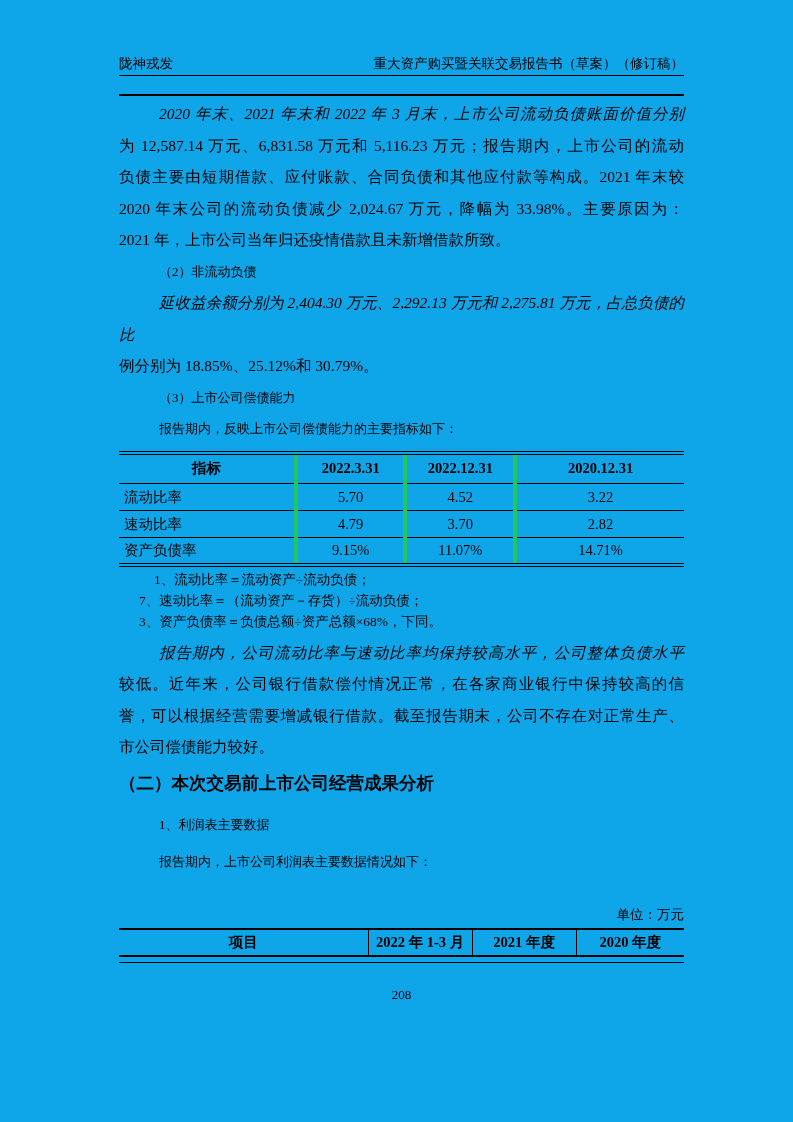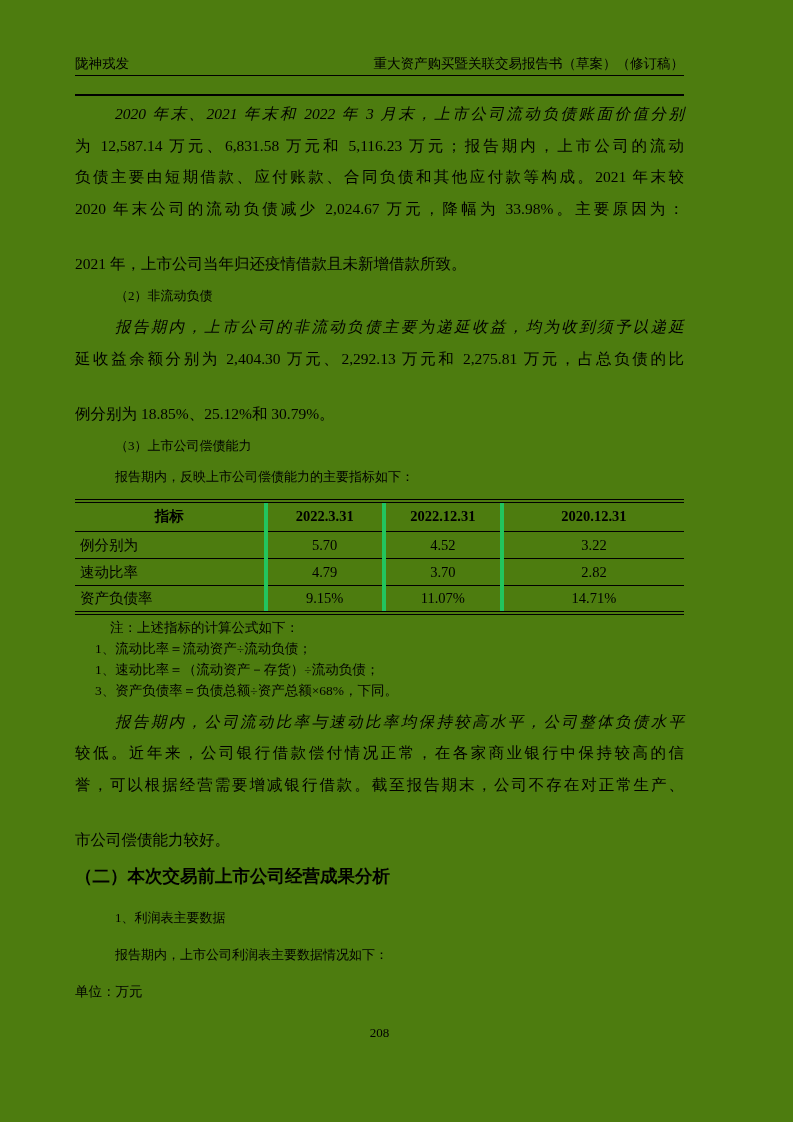--- a/index.html
+++ b/index.html
@@ -1,23 +1,23 @@
 <!DOCTYPE html>
 <html><head>
 <meta charset="utf-8">
 <style>
   * { margin: 0; padding: 0; box-sizing: border-box; }
   html, body { background: #ffffff; }
   .page {
     width: 793px;
     height: 1122px;
-    background: #4d7c0f;
+    background: #0ea5e9;
     color: #000;
     font-family: "Liberation Serif", "DejaVu Serif", serif;
-    padding: 56px 109px 0 75px;
+    padding: 56px 109px 0 119px;
     overflow: hidden;
     position: relative;
   }
   
   .running-header {
     display: flex;
     justify-content: space-between;
     align-items: flex-end;
     font-size: 13.5px;
     line-height: 16px;
@@ -27,21 +27,21 @@
 
   
   .bodyflow { margin-top: 2px; }
   .para { font-size: 15.5px; }
   .para .pline {
     line-height: 31.5px;
     text-align: justify;
     text-align-last: justify;
     white-space: normal;
   }
-  .para .pline:last-child { text-align-last: left; margin-top: 24px; }
+  .para .pline:last-child { text-align-last: left; }
   .para .pline:first-child { text-indent: 40px; font-style: italic; }
   .single-line {
     font-size: 13px;
     line-height: 31.5px;
     text-indent: 40px;
   }
 
   
   .tbl1-wrap { margin-top: 6px; }
   table { width: 100%; border-collapse: collapse; table-layout: fixed; }
@@ -73,24 +73,24 @@
     font-weight: 700;
     font-size: 17.5px;
     line-height: 26px;
     margin-top: 7px;
   }
   .sub-item { margin-top: 13px; }
   .lead-in  { margin-top: 6px; }
 
   
   .unit-label {
-    text-align: left;
+    text-align: right;
     font-size: 13.5px;
     line-height: 18px;
-    margin-top: 12px;
+    margin-top: 28px;
   }
 
   
   .tbl2-wrap { margin-top: 4px; }
   .tbl2 { font-size: 14.5px; border-top: 2.5px solid #000; border-bottom: 2.5px solid #000; }
   .tbl2 th { font-weight: bold; text-align: center; vertical-align: middle; height: 27px; border-right: 1.5px solid #000; }
   .tbl2 th:last-child { border-right: none; }
   .tbl2 .c0 { width: 44.1%; } .tbl2 .c1 { width: 18.4%; }
   .tbl2 .c2 { width: 18.4%; } .tbl2 .c3 { width: 19.1%; }
   .tbl2-after { border-top: 1px solid #000; margin-top: 5px; }
@@ -120,21 +120,20 @@
         <div class="pline">2020 年末、2021 年末和 2022 年 3 月末，上市公司流动负债账面价值分别</div>
         <div class="pline">为 12,587.14 万元、6,831.58 万元和 5,116.23 万元；报告期内，上市公司的流动</div>
         <div class="pline">负债主要由短期借款、应付账款、合同负债和其他应付款等构成。2021 年末较</div>
         <div class="pline">2020 年末公司的流动负债减少 2,024.67 万元，降幅为 33.98%。主要原因为：</div>
         <div class="pline">2021 年，上市公司当年归还疫情借款且未新增借款所致。</div>
       </div>
 
     <div class="single-line">（2）非流动负债</div>
 
     <div class="para">
-        <div class="pline">报告期内，上市公司的非流动负债主要为递延收益，均为收到须予以递延</div>
         <div class="pline">延收益余额分别为 2,404.30 万元、2,292.13 万元和 2,275.81 万元，占总负债的比</div>
         <div class="pline">例分别为 18.85%、25.12%和 30.79%。</div>
       </div>
 
     <div class="single-line">（3）上市公司偿债能力</div>
 
     <div class="single-line">报告期内，反映上市公司偿债能力的主要指标如下：</div>
 
     <div class="tbl1-wrap">
       <table class="tbl1">
@@ -147,21 +146,21 @@
         <thead>
           <tr>
             <th>指标</th>
             <th>2022.3.31</th>
             <th>2022.12.31</th>
             <th>2020.12.31</th>
           </tr>
         </thead>
         <tbody>
             <tr>
-              <td class="col0">例分别为</td>
+              <td class="col0">流动比率</td>
               <td>5.70</td>
               <td>4.52</td>
               <td>3.22</td>
             </tr>
             <tr>
               <td class="col0">速动比率</td>
               <td>4.79</td>
               <td>3.70</td>
               <td>2.82</td>
             </tr>
@@ -169,40 +168,58 @@
               <td class="col0">资产负债率</td>
               <td>9.15%</td>
               <td>11.07%</td>
               <td>14.71%</td>
             </tr>
           </tbody>
       </table>
     </div>
 
     <div class="notes">
-        <div class="pline">注：上述指标的计算公式如下：</div>
         <div class="pline">1、流动比率＝流动资产÷流动负债；</div>
-        <div class="pline">1、速动比率＝（流动资产－存货）÷流动负债；</div>
+        <div class="pline">7、速动比率＝（流动资产－存货）÷流动负债；</div>
         <div class="pline">3、资产负债率＝负债总额÷资产总额×68%，下同。</div>
       </div>
 
     <div class="para para-after-notes">
         <div class="pline">报告期内，公司流动比率与速动比率均保持较高水平，公司整体负债水平</div>
         <div class="pline">较低。近年来，公司银行借款偿付情况正常，在各家商业银行中保持较高的信</div>
         <div class="pline">誉，可以根据经营需要增减银行借款。截至报告期末，公司不存在对正常生产、</div>
         <div class="pline">市公司偿债能力较好。</div>
       </div>
 
     <div class="section-heading">（二）本次交易前上市公司经营成果分析</div>
 
     <div class="single-line sub-item">1、利润表主要数据</div>
 
     <div class="single-line lead-in">报告期内，上市公司利润表主要数据情况如下：</div>
 
     <div class="unit-label">单位：万元</div>
 
+    <div class="tbl2-wrap">
+      <table class="tbl2">
+        <colgroup>
+          <col class="c0">
+            <col class="c1">
+            <col class="c2">
+            <col class="c3">
+        </colgroup>
+        <thead>
+          <tr>
+            <th>项目</th>
+            <th>2022 年 1-3 月</th>
+            <th>2021 年度</th>
+            <th>2020 年度</th>
+          </tr>
+        </thead>
+      </table>
+      <div class="tbl2-after"></div>
+    </div>
 
     <div class="page-footer">
       <span>208</span>
     </div>
 
   </div>
 </div>
 
 </body></html>

